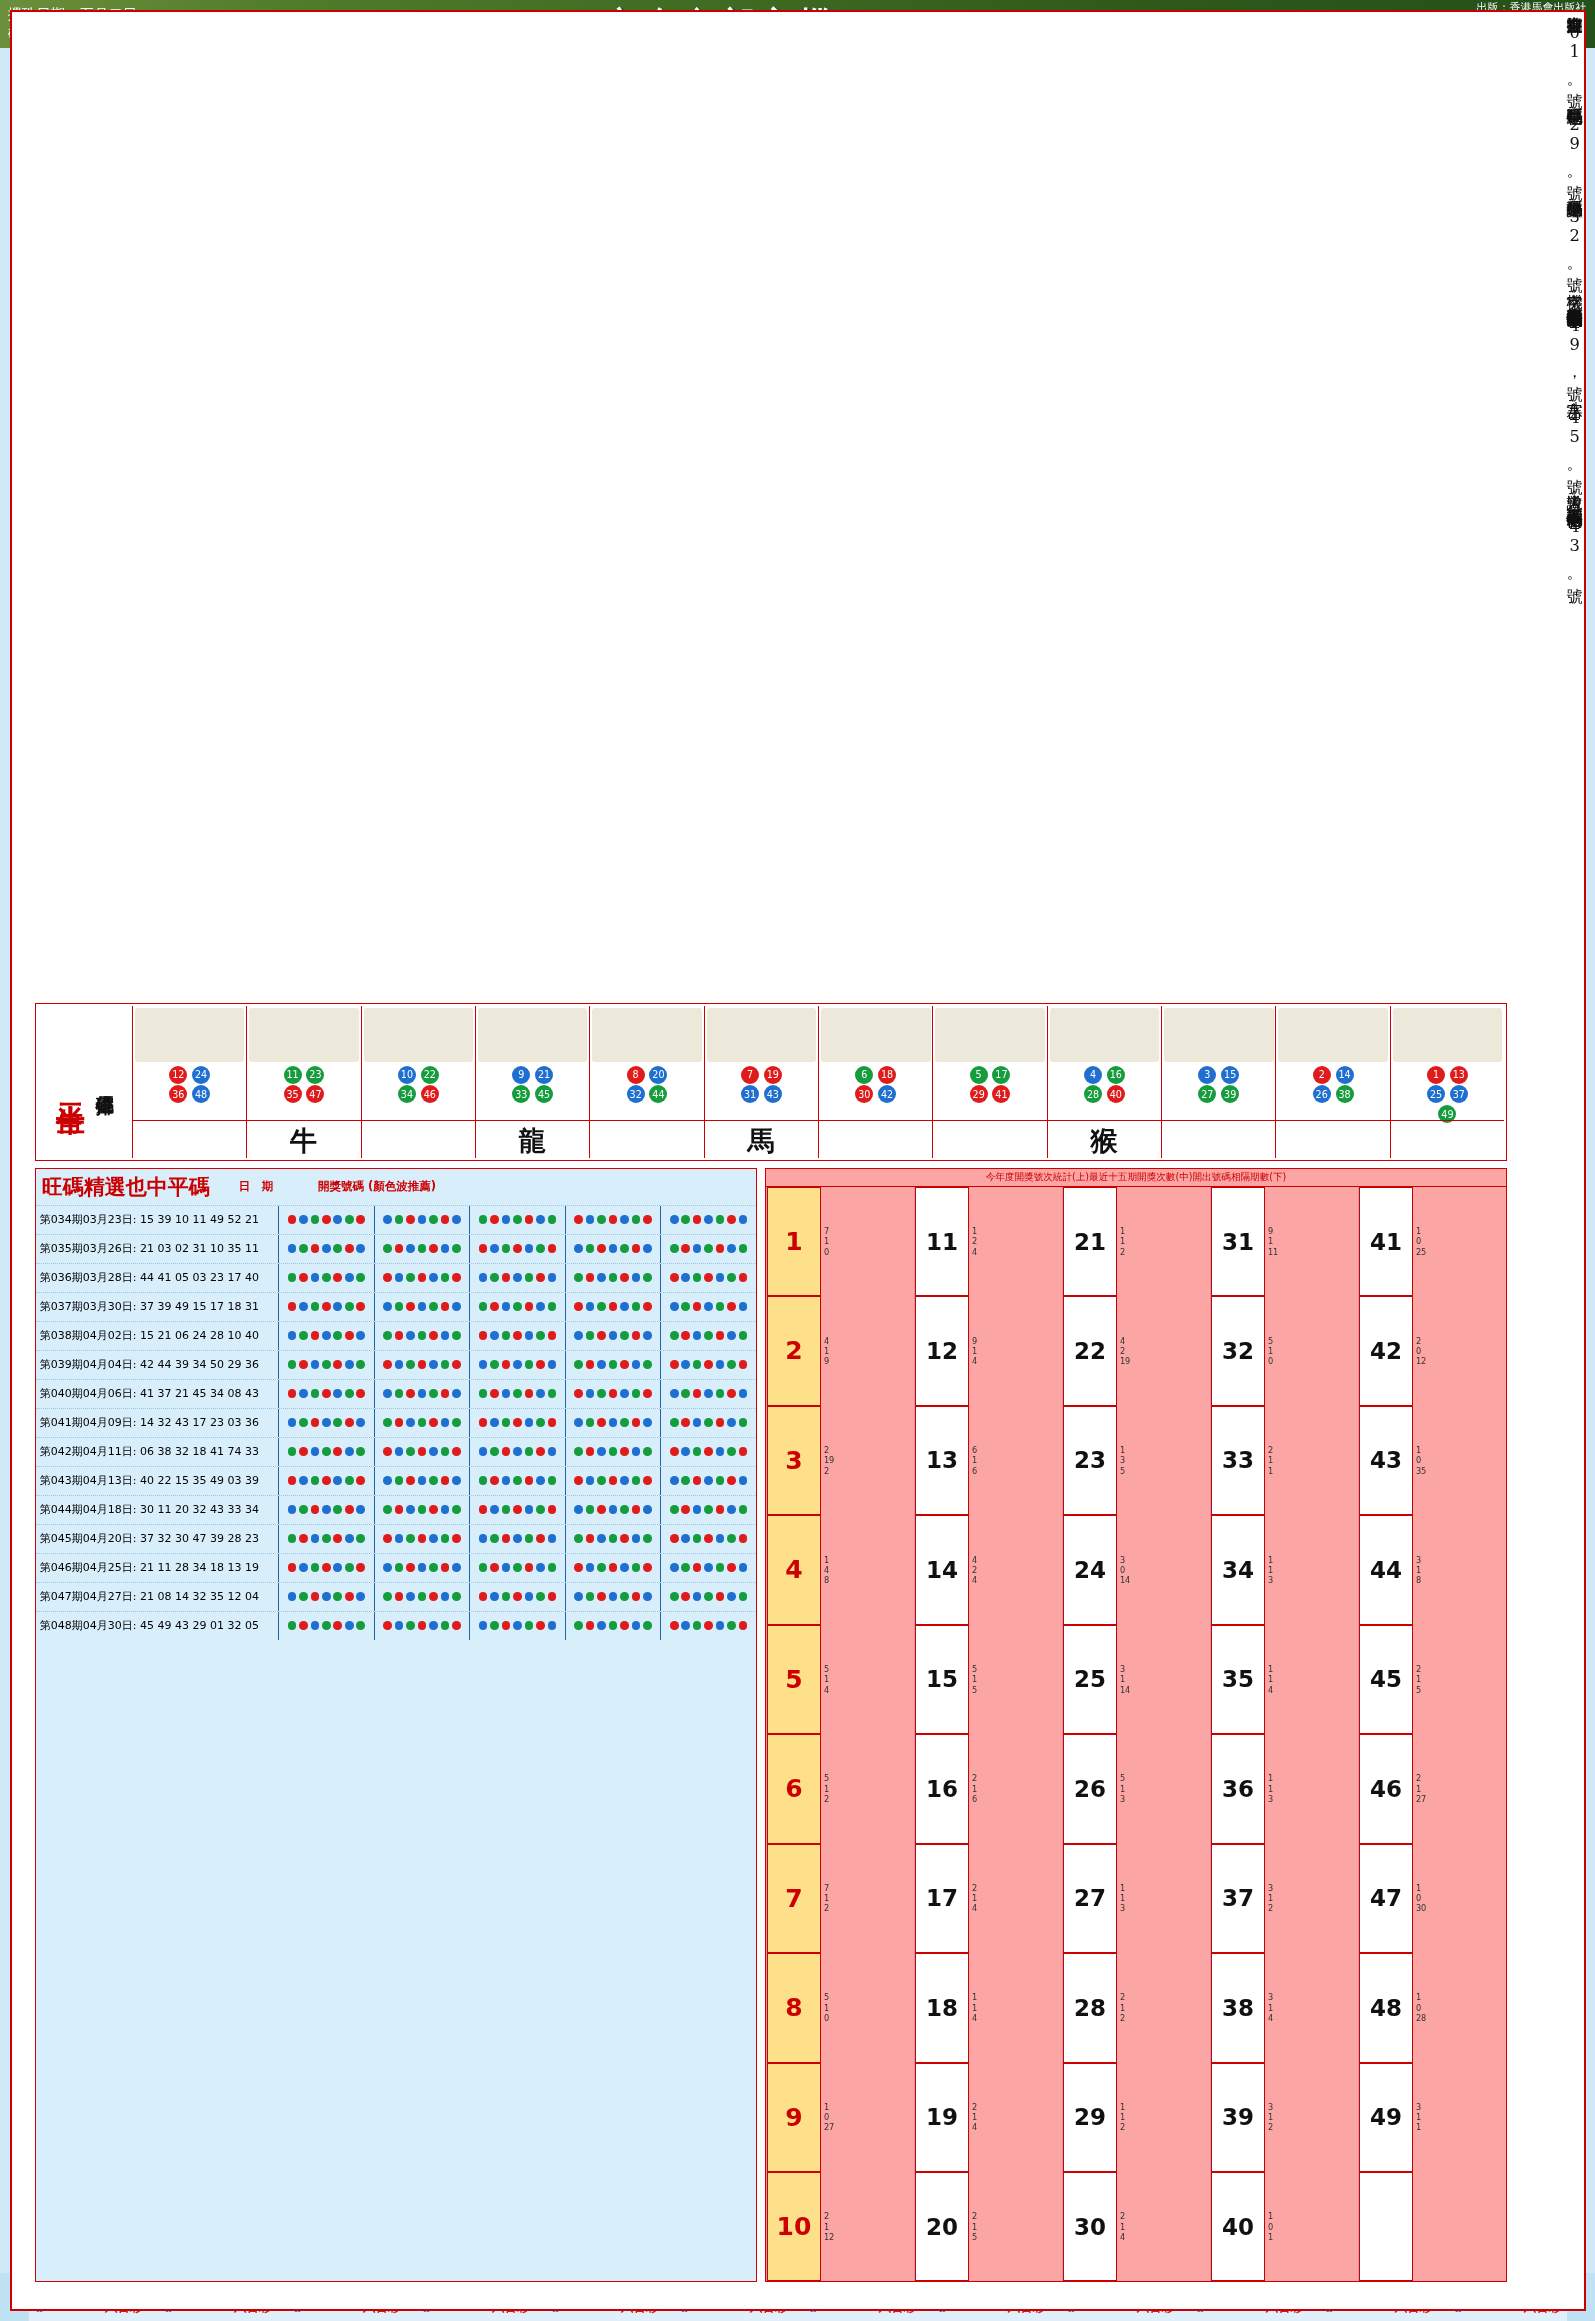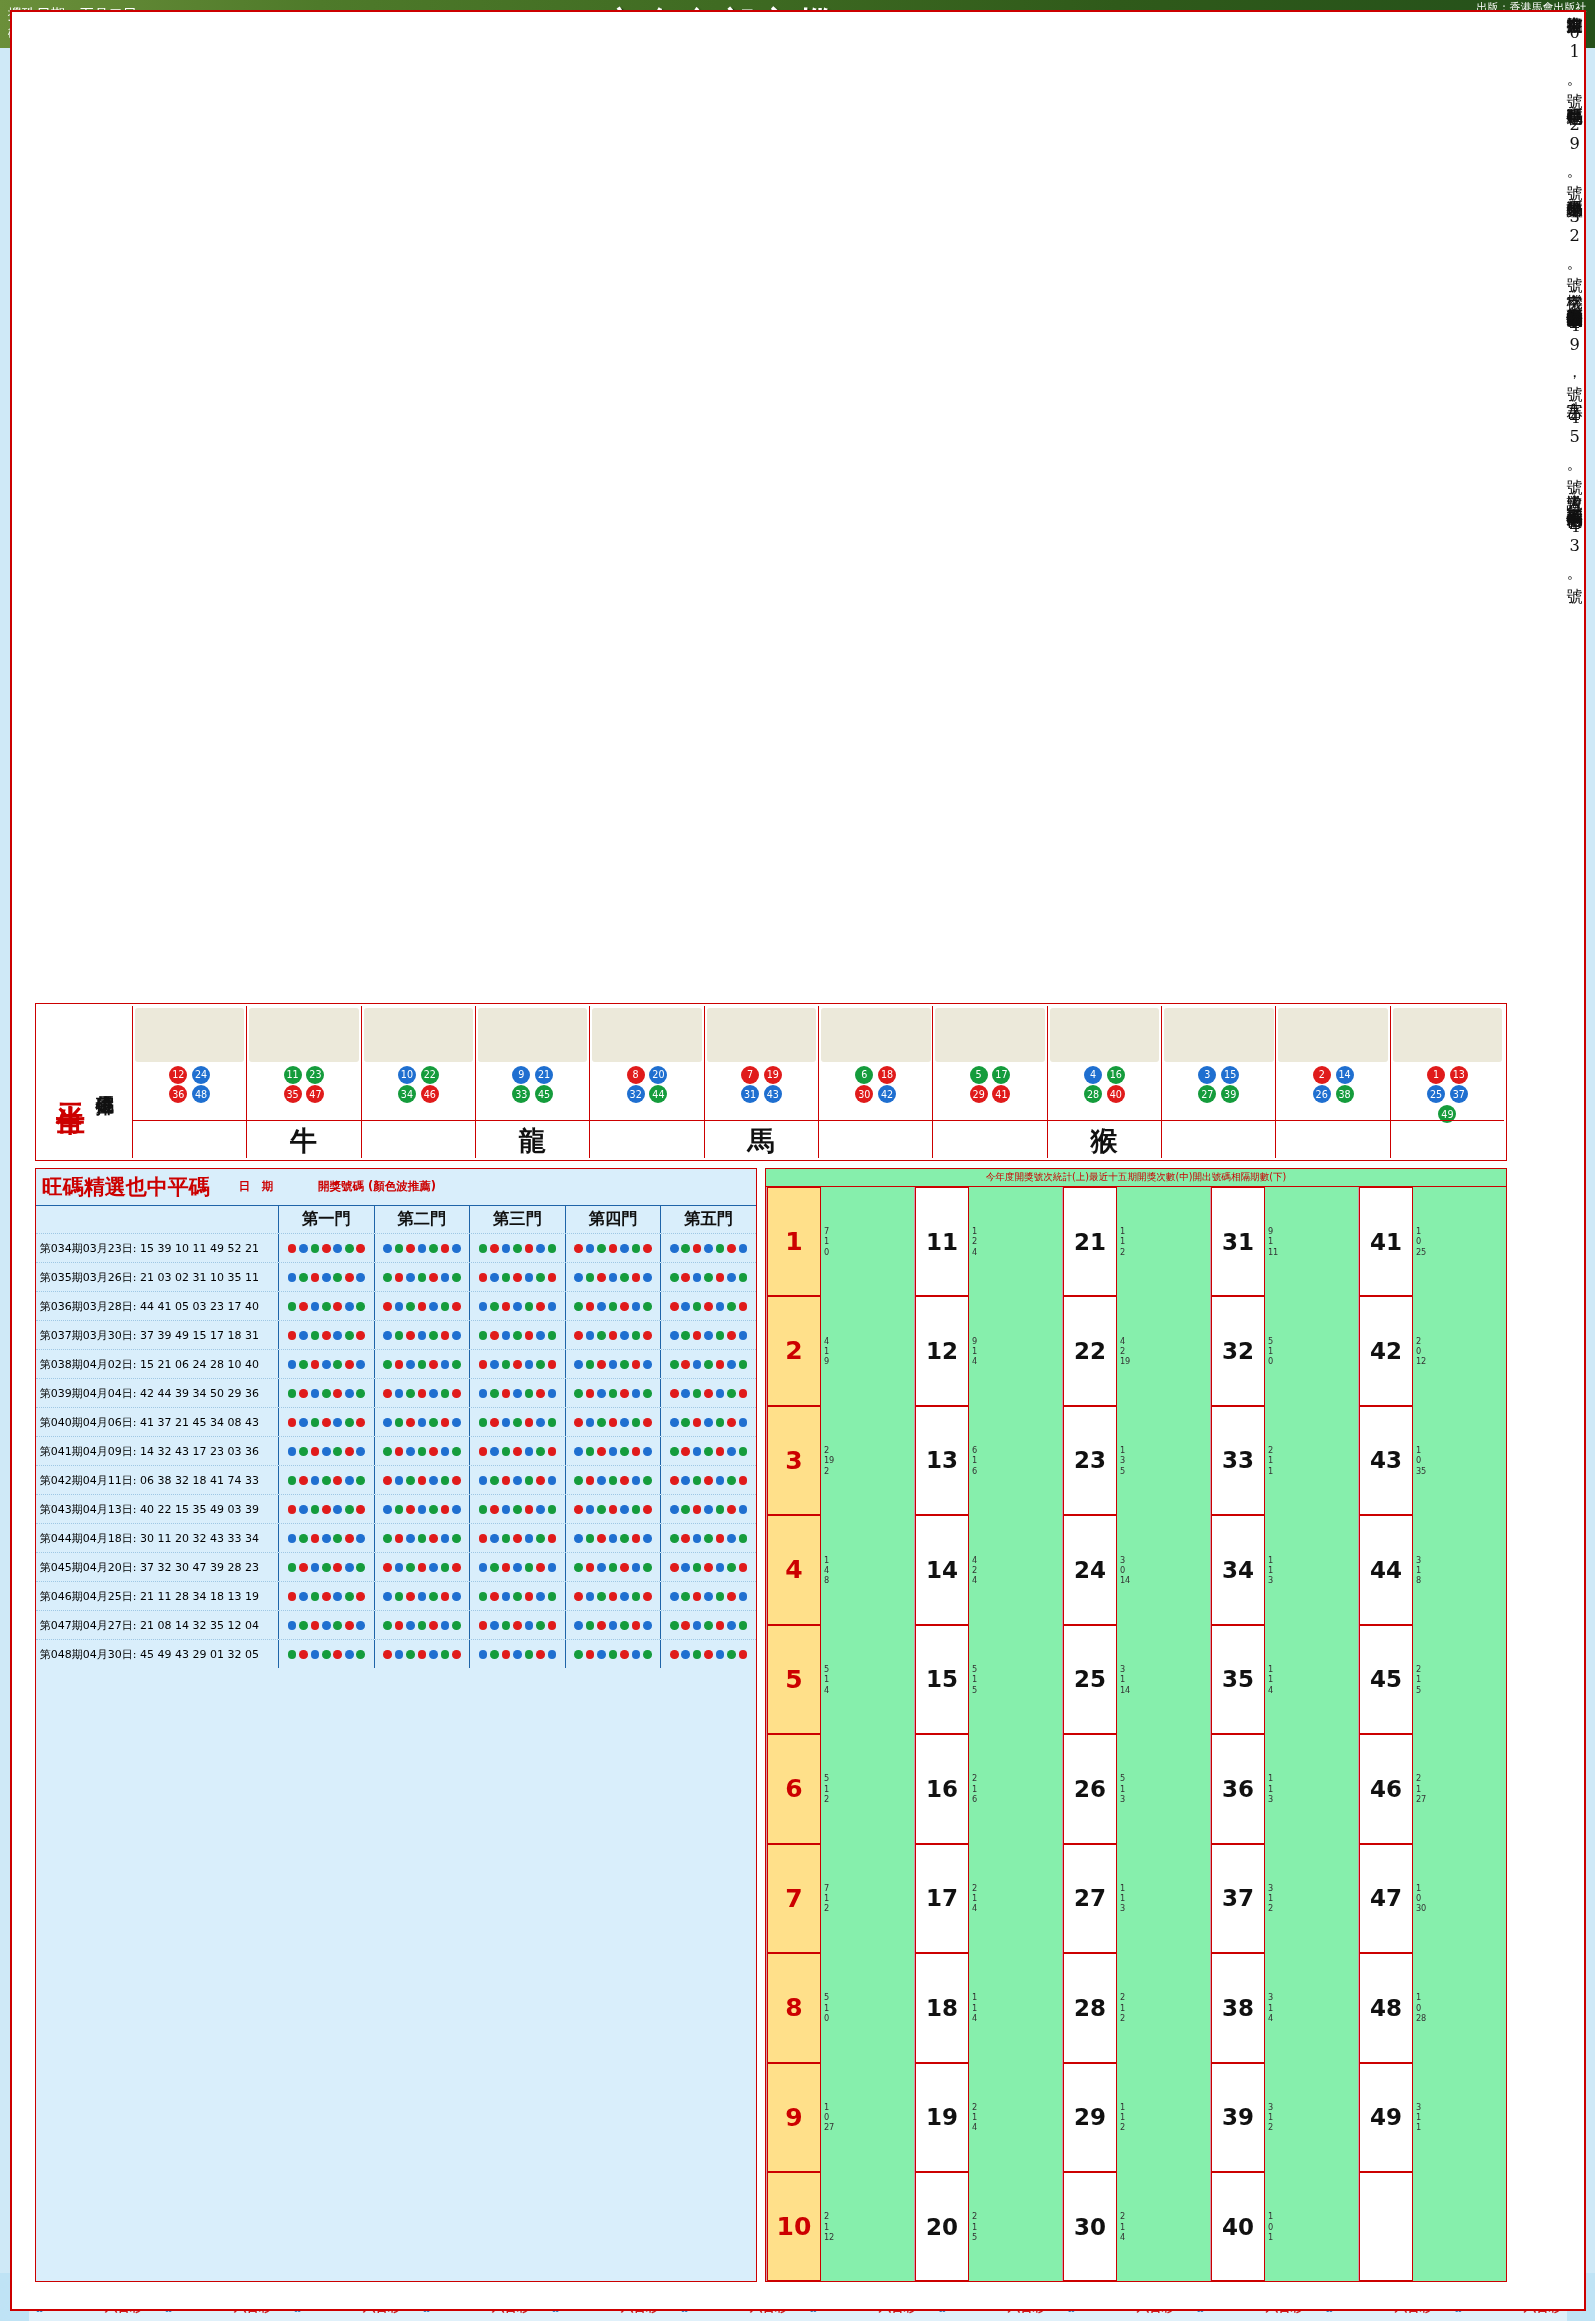--- a/index.html
+++ b/index.html
@@ -258,21 +258,21 @@
   #blockU .sub .d1 { width:77px; text-align:center; }
   #blockU .sub .d2 { width:165px; text-align:center; }
   #blockU .rows { font-size:11px; }
   #blockU .r { display:flex; align-items:center; height:29px; border-top:1px dotted #9ec7e4;}
   #blockU .r .date { width:242px; padding-left:3.8px; white-space:nowrap; }
   #blockU .r .g { flex:1; border-left:1px solid #1f64a8; height:100%; display:flex; align-items:center;
                   justify-content:center; gap:2.9px;}
   .sdot { width:8.6px; height:8.6px; border-radius:50%; display:inline-block; }
 
   
-  #blockV { left:765px; top:1168px; width:742px; height:1114px; background:#86efac; border:1.9px solid #c00; }
+  #blockV { left:765px; top:1168px; width:742px; height:1114px; background:#fca5a5; border:1.9px solid #c00; }
   #blockV .cap { font-size:9.6px; color:#c00; text-align:center; padding:1.9px 0; border-bottom:1px solid #c00;}
   #blockV .grid { display:flex; height:calc(100% - 17.3px); }
   #blockV .grp { flex:1; display:flex; flex-direction:column; border-left:1px solid #c9a; }
   #blockV .rowmain { flex:1; display:flex; align-items:stretch; }
   #blockV .lead { width:54px; display:flex; align-items:center; justify-content:center;
                   font-size:25px; font-weight:bold; color:#c00; background:#ffe08a; border:1px solid #c00;}
   #blockV .mini { flex:1; display:flex; flex-direction:column; justify-content:center;
                   font-size:8.2px; color:#333; line-height:1.25; padding-left:2.9px;}
   #blockV .big { width:54px; display:flex; align-items:center; justify-content:center;
                  font-size:23px; font-weight:bold; color:#111; border:1px solid #c00; background:#fff;}
@@ -1069,28 +1069,20 @@
   </div>
 
   <div class="box" id="blockU">
     <div class="hd">
       <div class="t1">旺碼精選也中平碼</div>
       <div class="sub">
         <div class="d1">日　期</div>
         <div class="d2">開獎號碼 (顏色波推薦)</div>
       </div>
     </div>
-    <div class="cols" id="uGates">
-        <div class="c-date"></div>
-        <div class="c-gate">第一門</div>
-        <div class="c-gate">第二門</div>
-        <div class="c-gate">第三門</div>
-        <div class="c-gate">第四門</div>
-        <div class="c-gate">第五門</div>
-      </div>
     <div class="rows" id="uRows">
         <div class="r">
           <div class="date">第034期03月23日: 15 39 10 11 49 52 21</div>
           <div class="g">
             <span class="sdot" style="background:#e01b1b"></span>
             <span class="sdot" style="background:#1f6fd0"></span>
             <span class="sdot" style="background:#159c3c"></span>
             <span class="sdot" style="background:#e01b1b"></span>
             <span class="sdot" style="background:#1f6fd0"></span>
             <span class="sdot" style="background:#159c3c"></span>

